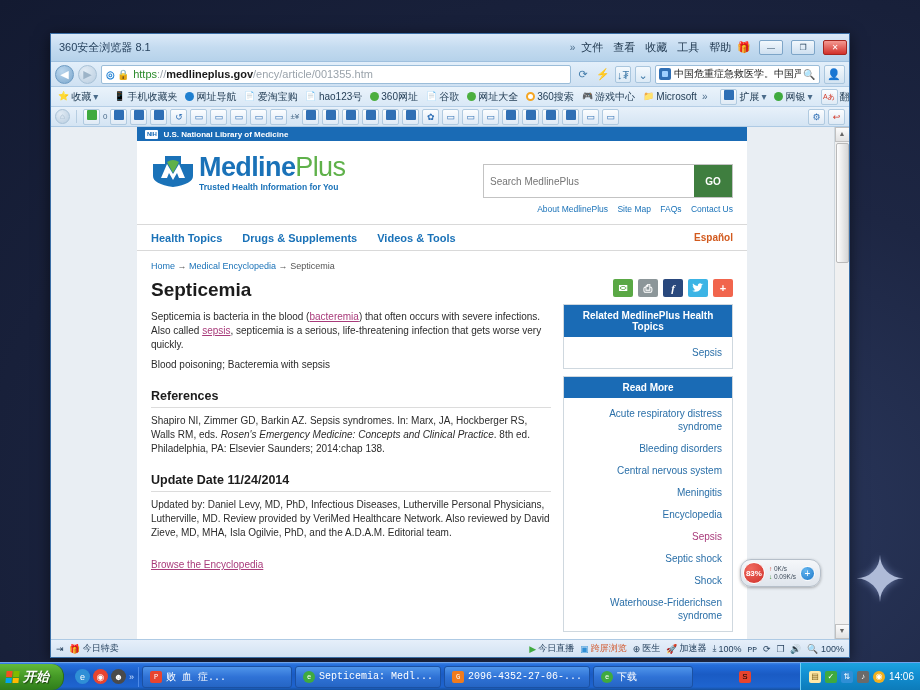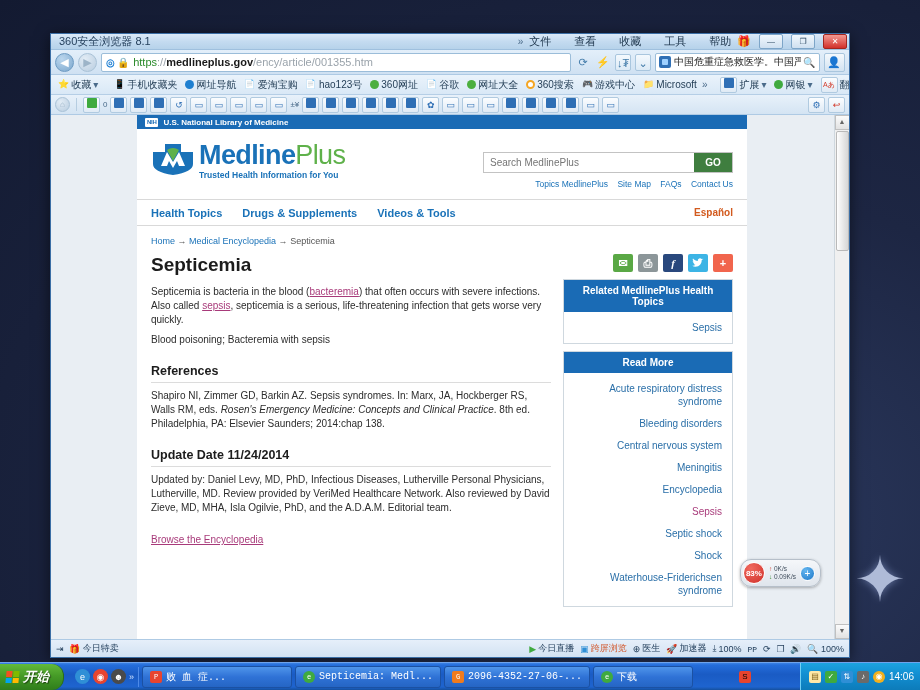--- a/index.html
+++ b/index.html
@@ -23,28 +23,28 @@
   
   #browser {
     position:absolute; left:50px; top:33px; width:800px; height:625px;
     background:#d7e6f5;
     border:1px solid #3b6ea5;
     box-shadow:0 3px 14px rgba(0,0,0,.55);
     display:flex; flex-direction:column;
   }
   
   .titlebar {
-    height:16px;
+    height:28px;
     background:linear-gradient(180deg,#dceaf8 0%,#c4dbf0 50%,#b6d2ea 100%);
     display:flex; align-items:center; padding:0 2px 0 8px; gap:6px;
     border-bottom:1px solid #9fc0de;
   }
   .titlebar .apptitle { color:#27425e; font-size:11px; white-space:nowrap; }
   .titlebar .spacer { flex:1; }
-  .titlebar .menu { display:flex; gap:23px; align-items:center; color:#20384f; }
+  .titlebar .menu { display:flex; gap:10px; align-items:center; color:#20384f; }
   .titlebar .menu span { cursor:default; }
   .chev { color:#4a6b8a; font-size:10px; }
   .wbtn {
     width:24px; height:15px; margin-left:2px;
     border:1px solid #7da5c8; border-radius:2px;
     background:linear-gradient(180deg,#f2f8fd,#cfe0f0);
     font-size:8px; color:#24415c; text-align:center; line-height:13px;
   }
   .wbtn.close { background:linear-gradient(180deg,#f49a92,#d2302a); border-color:#a4261f; color:#fff; }
   .gift { color:#6f8eab; font-size:11px; }
@@ -132,21 +132,21 @@
 
   
   .masthead { padding:13px 14px 10px 14px; display:flex; align-items:flex-start; }
   .logoblock { display:flex; align-items:flex-start; gap:4px; }
   .logomark { width:44px; height:34px; position:relative; flex-shrink:0; }
   .logotext .l1 { font-size:27px; line-height:27px; letter-spacing:-.6px; }
   .logotext .l1 .med { color:#1a72b8; font-weight:bold; }
   .logotext .l1 .plus { color:#5fb14a; font-weight:normal; }
   .logotext .l2 { font-size:8.5px; color:#1a72b8; font-weight:bold; margin-top:1px; }
   .mastright { margin-left:auto; width:250px; padding-top:10px; }
-  .mpsearch { display:flex; height:21px; border:1px solid #c3c3c3; background:#fff; }
+  .mpsearch { display:flex; height:34px; border:1px solid #c3c3c3; background:#fff; }
   .mpsearch input {
     flex:1; border:0; outline:0; font-size:10px; color:#8d8d8d; padding:0 6px;
     font-family:"Liberation Sans", sans-serif; background:transparent;
   }
   .gobtn {
     width:38px; background:#3f7e3f; color:#fff; font-size:10px; font-weight:bold;
     display:flex; align-items:center; justify-content:center; border:0;
     font-family:"Liberation Sans", sans-serif;
   }
   .masterlinks { margin-top:6px; text-align:right; font-size:8.5px; color:#1a72b8; }
@@ -449,21 +449,21 @@
               <div class="l1"><span class="med">Medline</span><span class="plus">Plus</span></div>
               <div class="l2">Trusted Health Information for You</div>
             </div>
           </div>
           <div class="mastright">
             <div class="mpsearch">
               <input type="text" placeholder="Search MedlinePlus" style="">
               <button class="gobtn">GO</button>
             </div>
             <div class="masterlinks">
-              <span>Topics MedlinePlus</span>
+              <span>About MedlinePlus</span>
               <span>Site Map</span>
               <span>FAQs</span>
               <span>Contact Us</span>
             </div>
           </div>
         </div>
 
         <div class="mainnav">
           <a>Health Topics</a>
           <a>Drugs &amp; Supplements</a>

